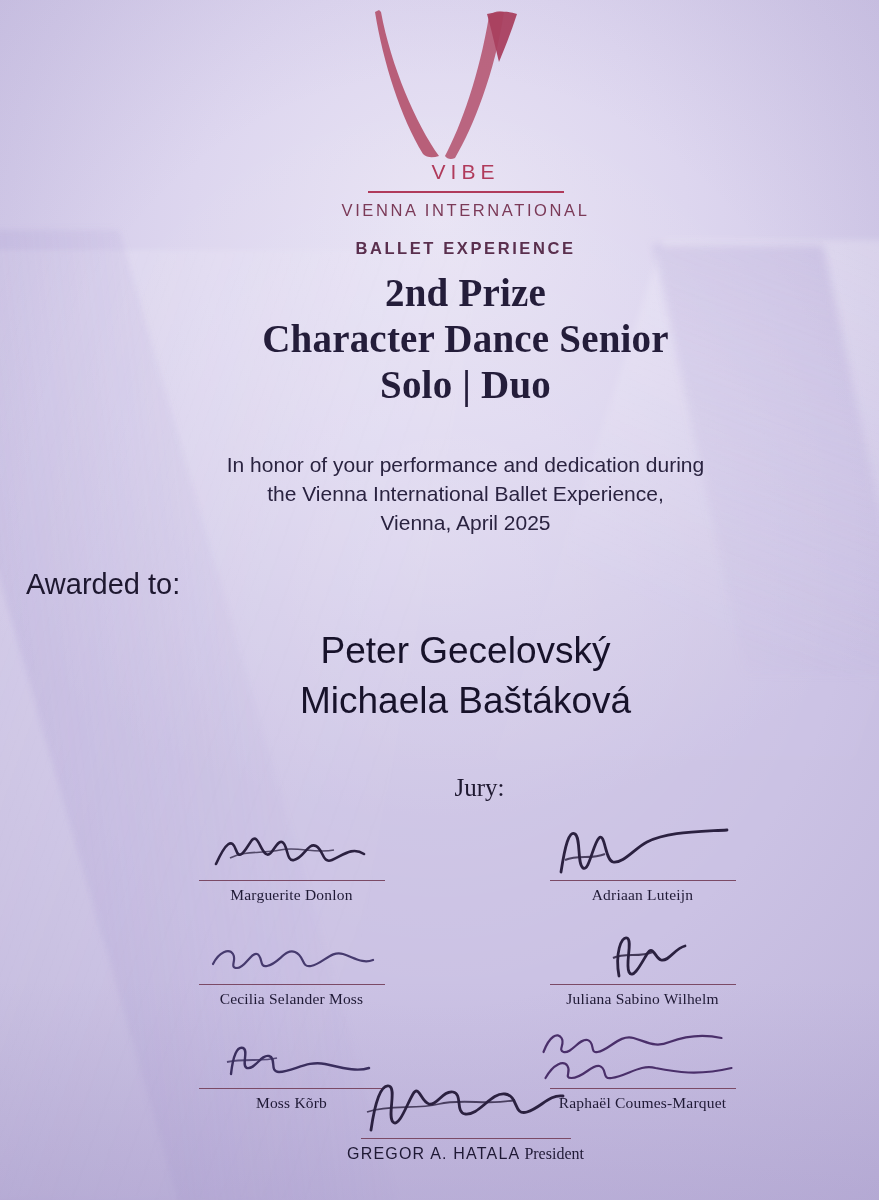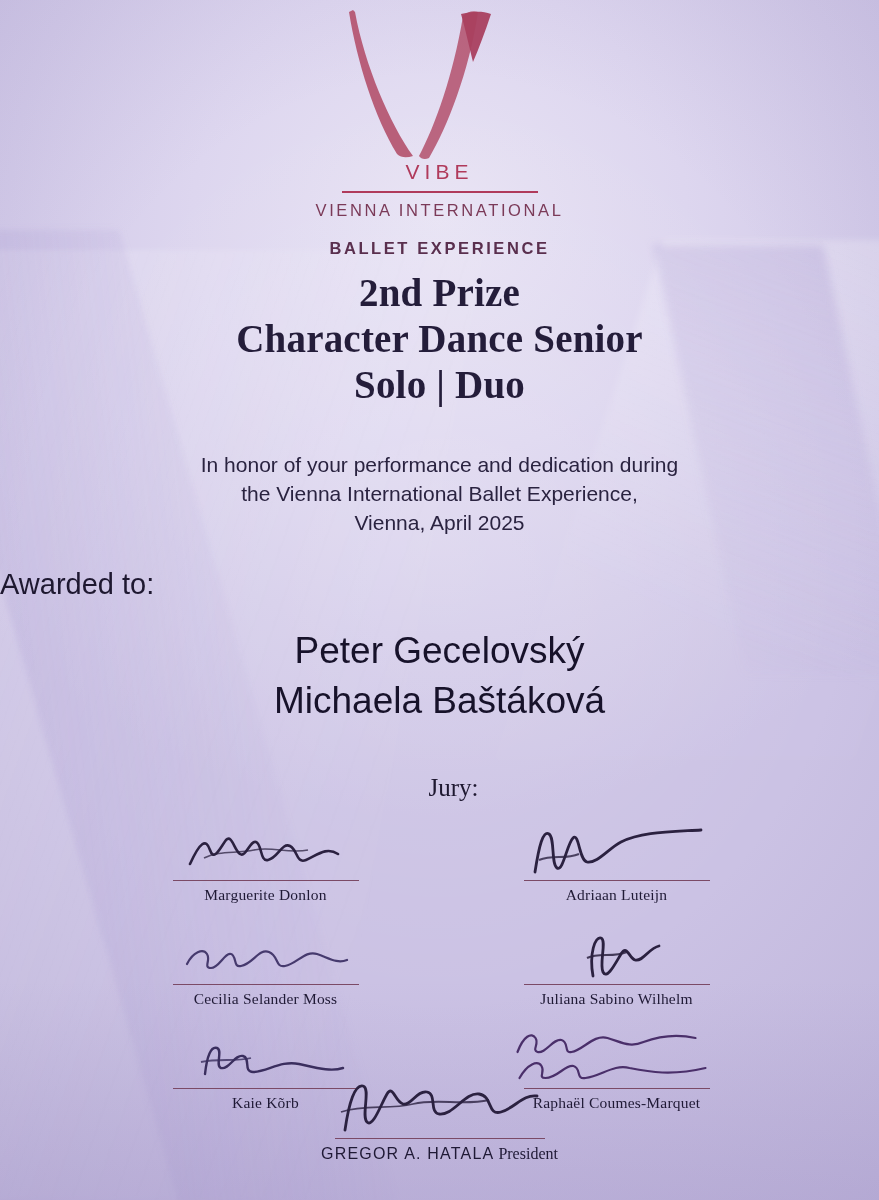--- a/index.html
+++ b/index.html
@@ -13,20 +13,21 @@
   }
 
   .certificate {
     position: relative;
     width: 879px;
     height: 1200px;
     overflow: hidden;
     background:
       radial-gradient(ellipse 70% 50% at 50% 18%, #e8e3f4 0%, #ddd6ef 40%, #d3cbe9 70%, #cbc2e4 100%),
       linear-gradient(160deg, #e3ddf2 0%, #d6cfec 35%, #cdc5e7 65%, #c5bce2 100%);
+    padding-left: 26px;
   }
 
   
   .wm {
     position: absolute;
     pointer-events: none;
   }
   .wm-left {
     left: -120px;
     top: 250px;
@@ -365,21 +366,21 @@
       </div>
 
       <div class="jury-cell">
         <div class="sig-area">
           <svg width="190" height="60" viewBox="0 0 190 60" xmlns="http://www.w3.org/2000/svg">
             <path d="M34 46 C36 28 40 18 46 20 C52 22 44 38 50 40 C58 42 64 26 72 28 C80 30 72 44 82 44 C96 44 110 32 128 36 C146 40 160 44 172 40" fill="none" stroke="#3a2e5e" stroke-width="2.4" stroke-linecap="round"></path>
             <path d="M30 34 C48 30 64 34 80 30" fill="none" stroke="#3a2e5e" stroke-width="1.8" opacity="0.8"></path>
           </svg>
         </div>
         <div class="sig-rule"></div>
-        <div class="jury-name">Kaie Kõrb</div>
+        <div class="jury-name">Moss Kõrb</div>
       </div>
 
       <div class="jury-cell">
         <div class="sig-area">
           <svg width="215" height="62" viewBox="0 0 215 62" xmlns="http://www.w3.org/2000/svg">
             <path d="M8 26 C14 10 22 6 26 12 C30 18 22 24 28 26 C36 28 44 12 52 14 C60 16 54 28 62 26 C74 24 84 8 98 12 C112 16 120 22 134 16 C150 10 168 8 186 12" fill="none" stroke="#4a2f6a" stroke-width="2.2" stroke-linecap="round"></path>
             <path d="M10 52 C18 38 28 34 32 40 C36 46 28 52 36 52 C48 52 56 38 64 40 C72 42 66 54 76 52 C92 50 104 38 120 42 C140 46 162 50 196 42" fill="none" stroke="#4a2f6a" stroke-width="2.2" stroke-linecap="round"></path>
           </svg>
         </div>
         <div class="sig-rule"></div>

